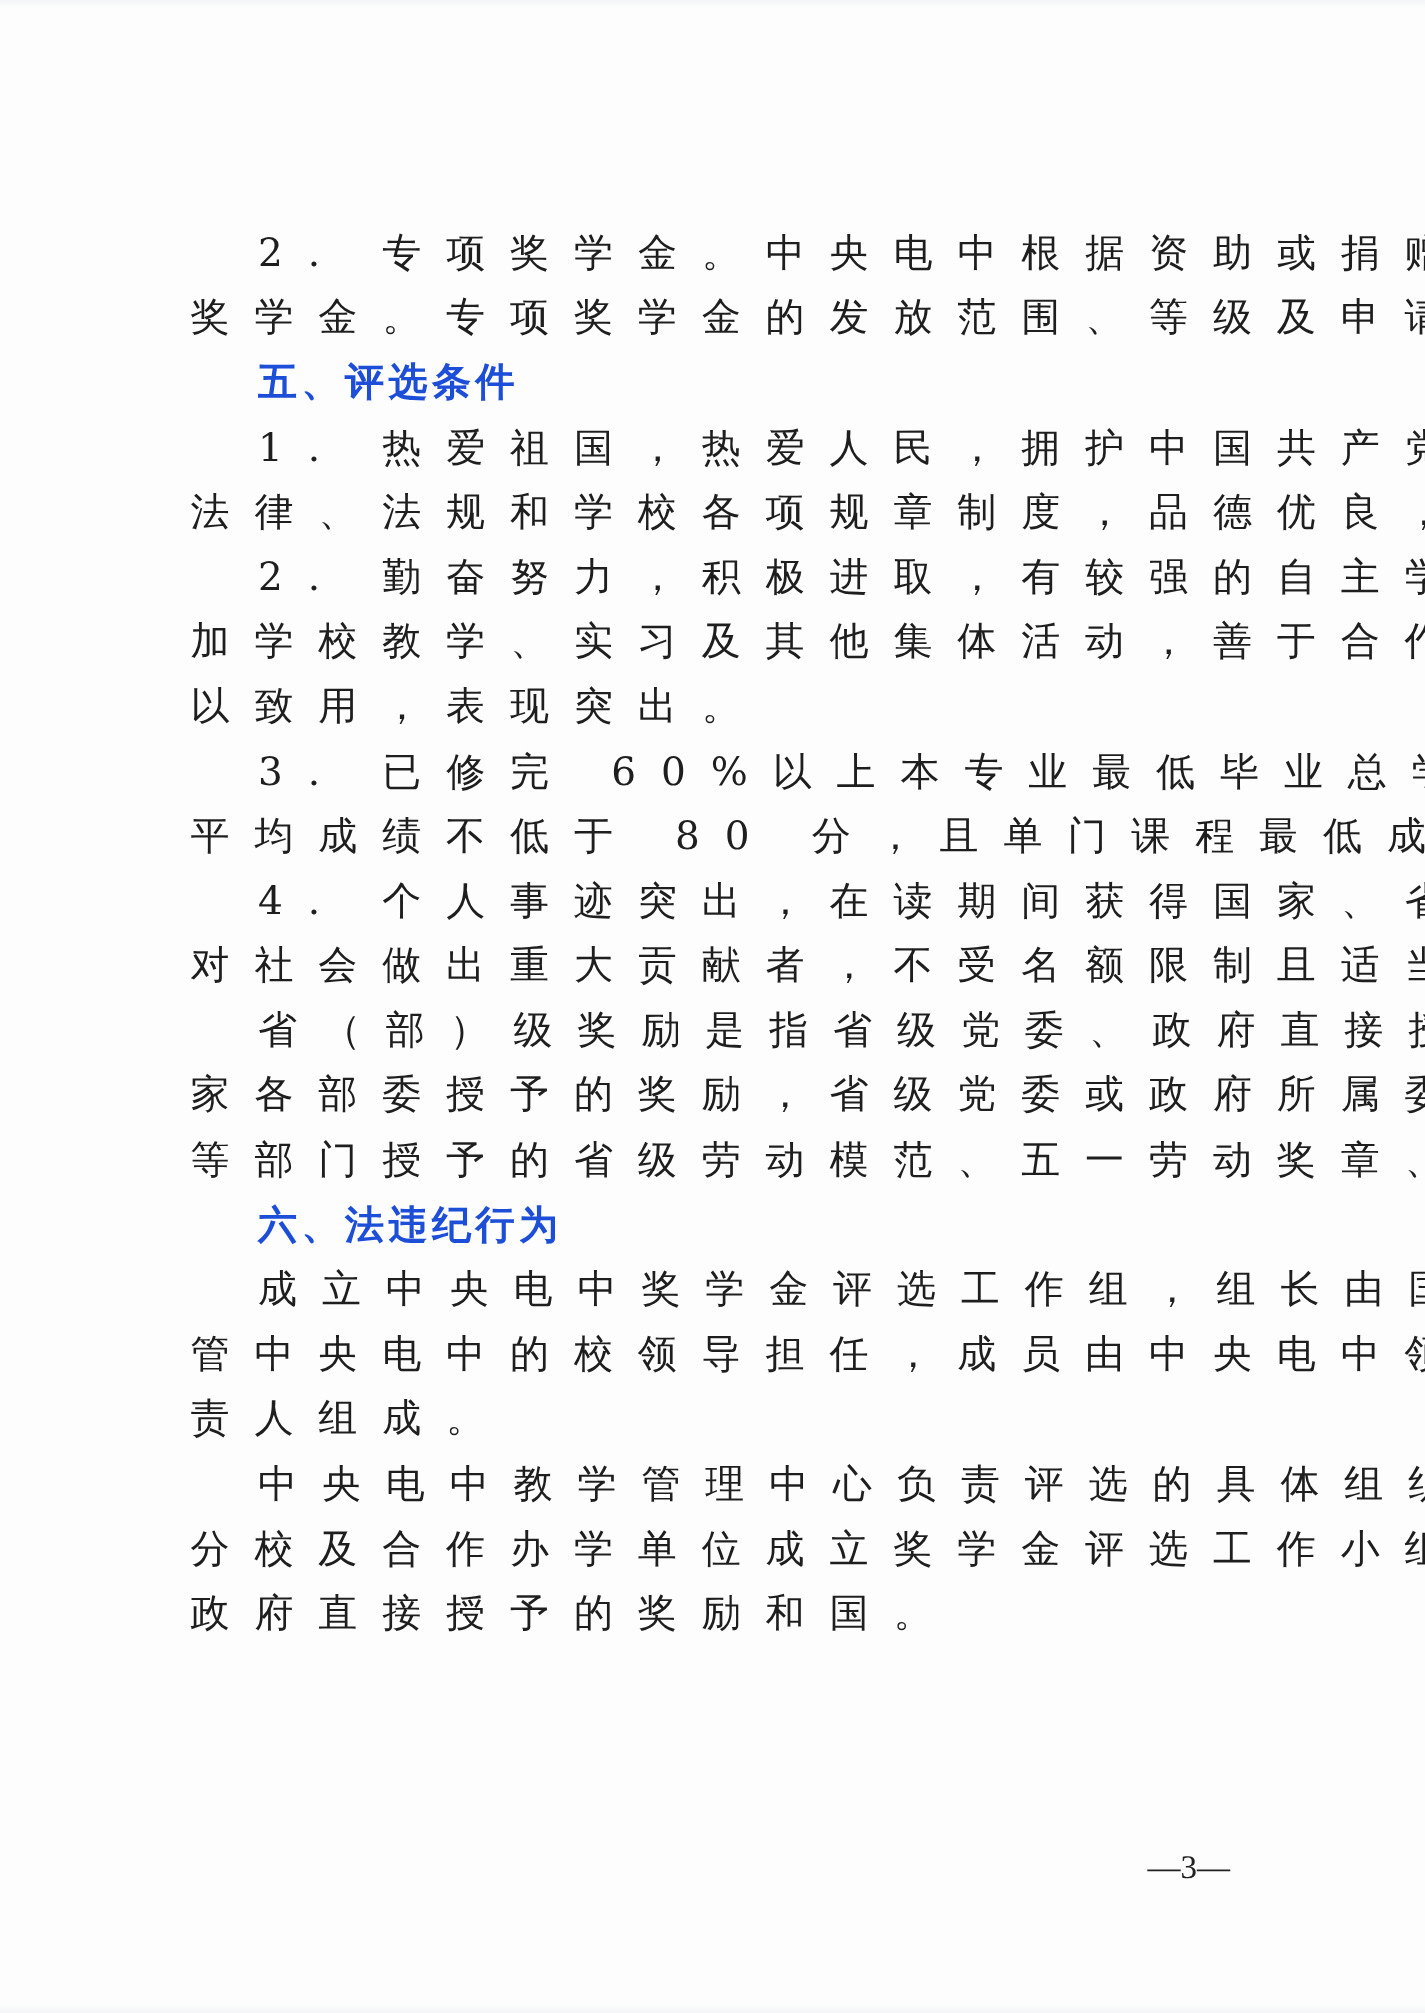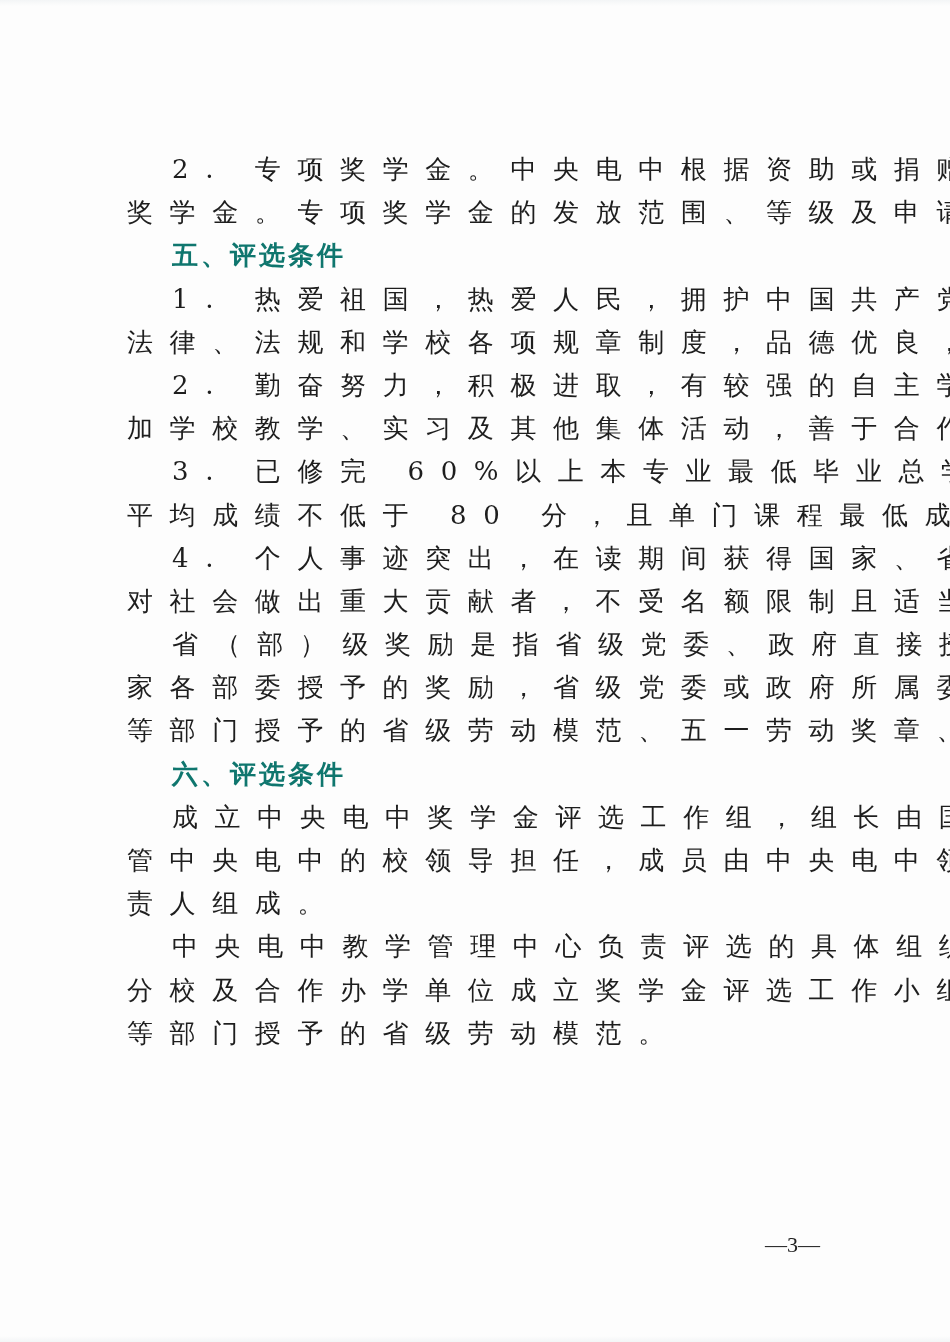--- a/index.html
+++ b/index.html
@@ -41,21 +41,21 @@
     font-size: 26px;
     white-space: nowrap;
     letter-spacing: 16.6px;
     color: #1e1e1e;
   }
   .line.indent { padding-left: 45px; }
   .line.heading {
     font-family: "DejaVu Sans", "Liberation Sans", sans-serif;
     font-weight: bold;
     letter-spacing: 3px;
-    color: #0f766e;
+    color: #1d4ed8;
   }
   .page-number {
     position: absolute;
     left: 765px;
     top: 1232px;
     font-size: 22px;
     font-family: "Liberation Serif", "DejaVu Serif", serif;
     color: #222;
     letter-spacing: 0;
   }
@@ -67,32 +67,33 @@
   <div class="scan-edge-top"></div>
 
   <div class="body-text">
     <div class="line indent">2. 专项奖学金。中央电中根据资助或捐赠者意愿设立专项</div>
     <div class="line">奖学金。专项奖学金的发放范围、等级及申请条件另行规定。</div>
     <div class="line indent heading">五、评选条件</div>
     <div class="line indent">1. 热爱祖国，热爱人民，拥护中国共产党领导，遵守国家</div>
     <div class="line">法律、法规和学校各项规章制度，品德优良，行为规范，无违</div>
     <div class="line indent">2. 勤奋努力，积极进取，有较强的自主学习能力。积极参</div>
     <div class="line">加学校教学、实习及其他集体活动，善于合作、乐于助人，学</div>
+    <div class="line">以致用，表现突出。</div>
     <div class="line indent">3. 已修完 60%以上本专业最低毕业总学分，已修各门课程</div>
     <div class="line">平均成绩不低于 80 分，且单门课程最低成绩不低于 70 分。</div>
     <div class="line indent">4. 个人事迹突出，在读期间获得国家、省（部）级奖励，</div>
     <div class="line">对社会做出重大贡献者，不受名额限制且适当提高奖学金金额。</div>
     <div class="line indent">省（部）级奖励是指省级党委、政府直接授予的奖励和国</div>
     <div class="line">家各部委授予的奖励，省级党委或政府所属委、办、厅（局）</div>
     <div class="line">等部门授予的省级劳动模范、五一劳动奖章、三八红旗手和青</div>
-    <div class="line indent heading">六、评选条件</div>
+    <div class="line indent heading">六、法违纪行为</div>
     <div class="line indent">成立中央电中奖学金评选工作组，组长由国家开放大学主</div>
     <div class="line">管中央电中的校领导担任，成员由中央电中领导和相关科室负</div>
     <div class="line">责人组成。</div>
     <div class="line indent">中央电中教学管理中心负责评选的具体组织与联络工作。</div>
     <div class="line">分校及合作办学单位成立奖学金评选工作小组，负责本校评选</div>
-    <div class="line">等部门授予的省级劳动模范。</div>
+    <div class="line">政府直接授予的奖励和国。</div>
   </div>
 
   <div class="page-number">—3—</div>
 
   <div class="scan-edge-bottom"></div>
 </div>
 
 </body></html>

